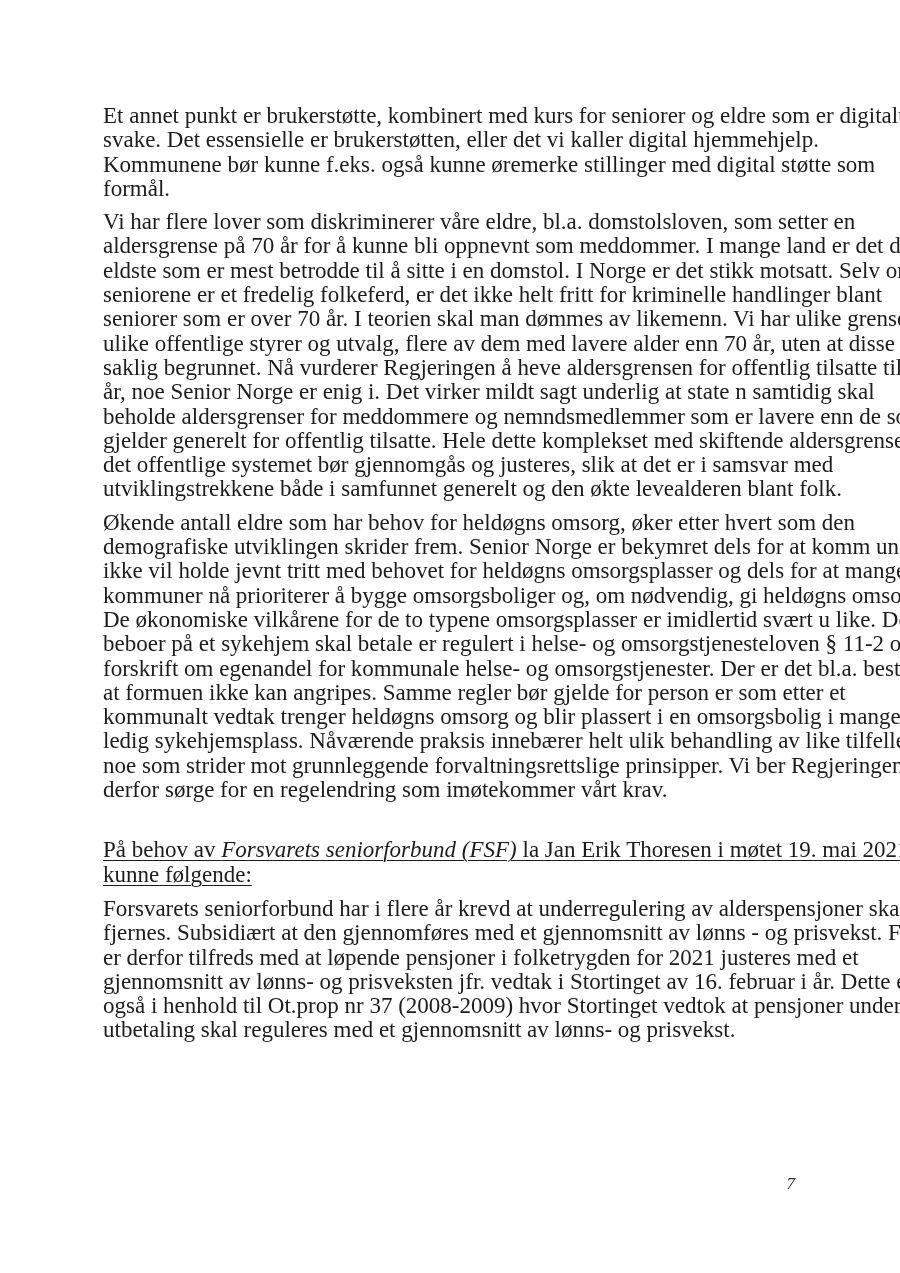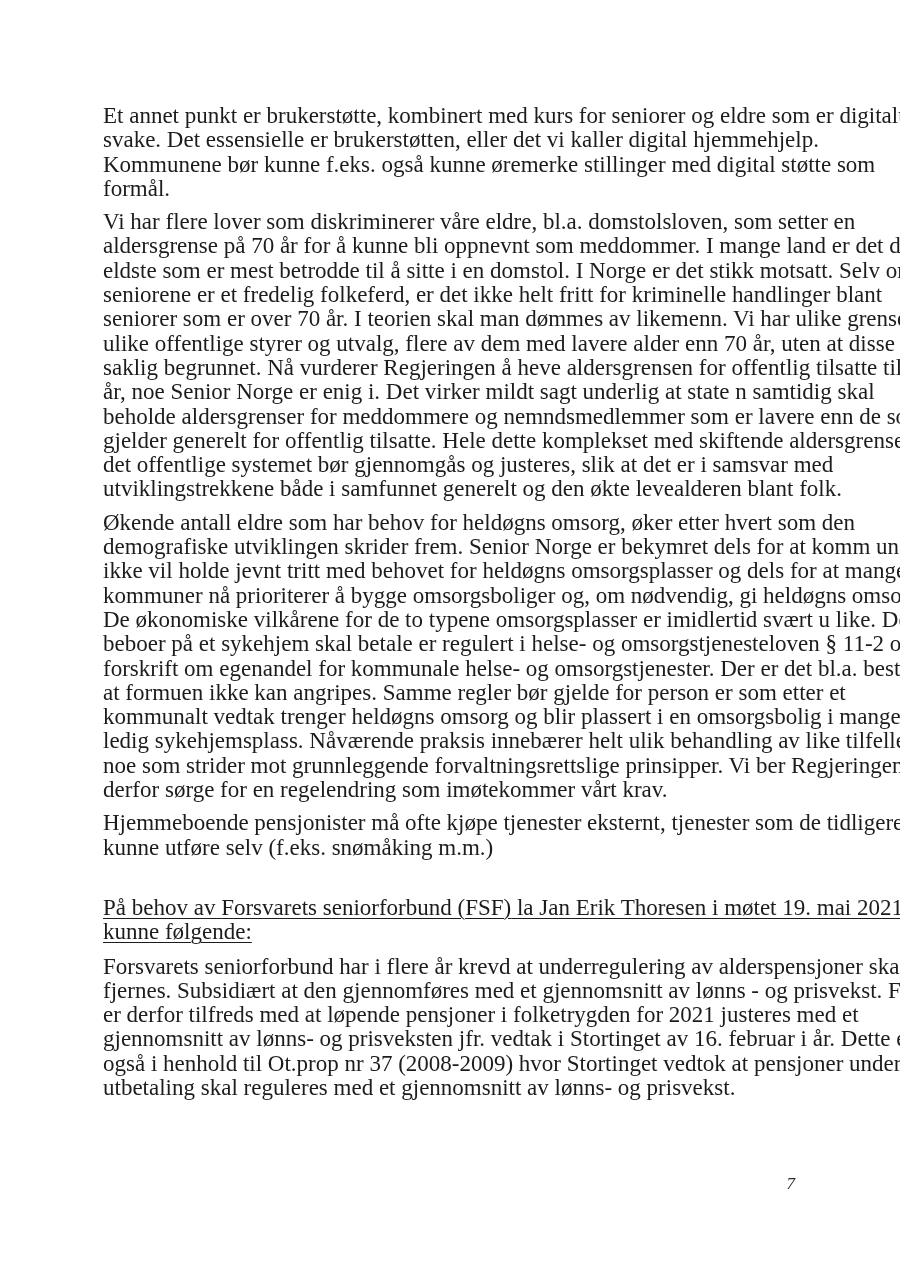--- a/index.html
+++ b/index.html
@@ -33,20 +33,21 @@
     margin: 0 0 9px 0;
   }
   .heading {
     white-space: pre;
     margin: 36px 0 10px 0;
     text-decoration: underline;
     text-underline-offset: 3px;
     text-decoration-thickness: 1px;
   }
   .italic {
+    font-style: italic;
   }
   .page-number {
     position: absolute;
     top: 1174px;
     left: 700px;
     width: 95px;
     text-align: right;
     font-size: 17px;
     font-style: italic;
     color: #2a2a2a;
@@ -82,22 +83,20 @@
 kommuner nå prioriterer å bygge omsorgsboliger og, om nødvendig, gi heldøgns omsorg.
 De økonomiske vilkårene for de to typene omsorgsplasser er imidlertid svært u like. Det en
 beboer på et sykehjem skal betale er regulert i helse- og omsorgstjenesteloven § 11-2 og
 forskrift om egenandel for kommunale helse- og omsorgstjenester. Der er det bl.a. bestemt
 at formuen ikke kan angripes. Samme regler bør gjelde for person er som etter et
 kommunalt vedtak trenger heldøgns omsorg og blir plassert i en omsorgsbolig i mangel på
 ledig sykehjemsplass. Nåværende praksis innebærer helt ulik behandling av like tilfeller,
 noe som strider mot grunnleggende forvaltningsrettslige prinsipper. Vi ber Regjeringen
 derfor sørge for en regelendring som imøtekommer vårt krav.</p>
 
-    <p class="para">Hjemmeboende pensjonister må ofte kjøpe tjenester eksternt, tjenester som de tidligere
-kunne utføre selv (f.eks. snømåking m.m.)</p>
 
     <p class="heading"><span>På behov av </span><span class="italic">Forsvarets seniorforbund (FSF)</span><span> la Jan Erik Thoresen i møtet 19. mai 2021</span><br><span>kunne følgende:</span></p>
 
     <p class="para">Forsvarets seniorforbund har i flere år krevd at underregulering av alderspensjoner skal
 fjernes. Subsidiært at den gjennomføres med et gjennomsnitt av lønns - og prisvekst. FSF
 er derfor tilfreds med at løpende pensjoner i folketrygden for 2021 justeres med et
 gjennomsnitt av lønns- og prisveksten jfr. vedtak i Stortinget av 16. februar i år. Dette er
 også i henhold til Ot.prop nr 37 (2008-2009) hvor Stortinget vedtok at pensjoner under
 utbetaling skal reguleres med et gjennomsnitt av lønns- og prisvekst.</p>
 

